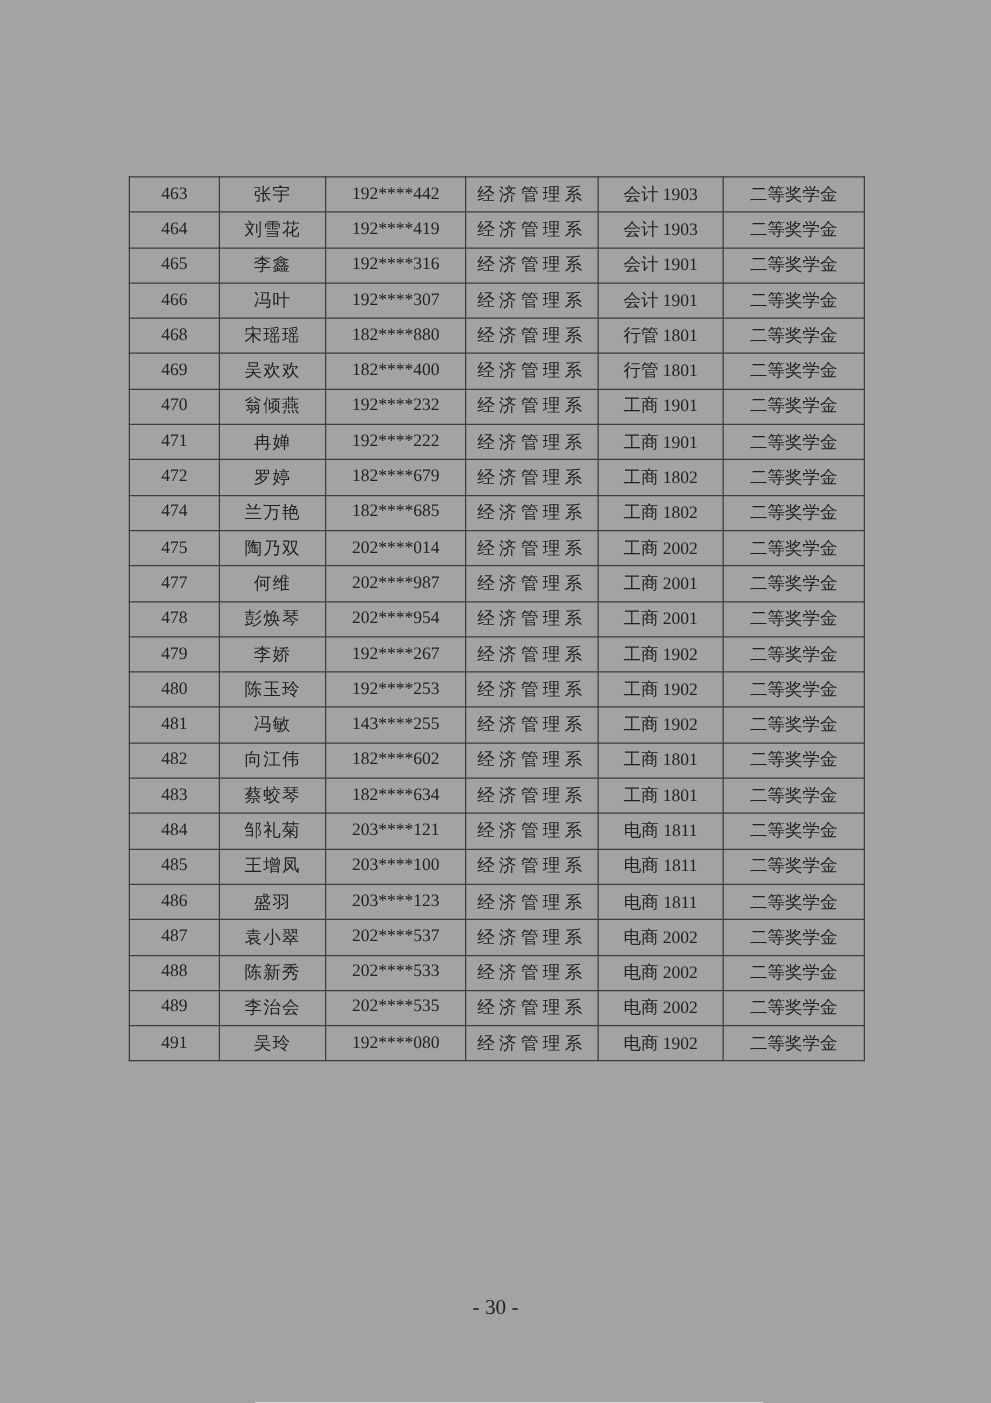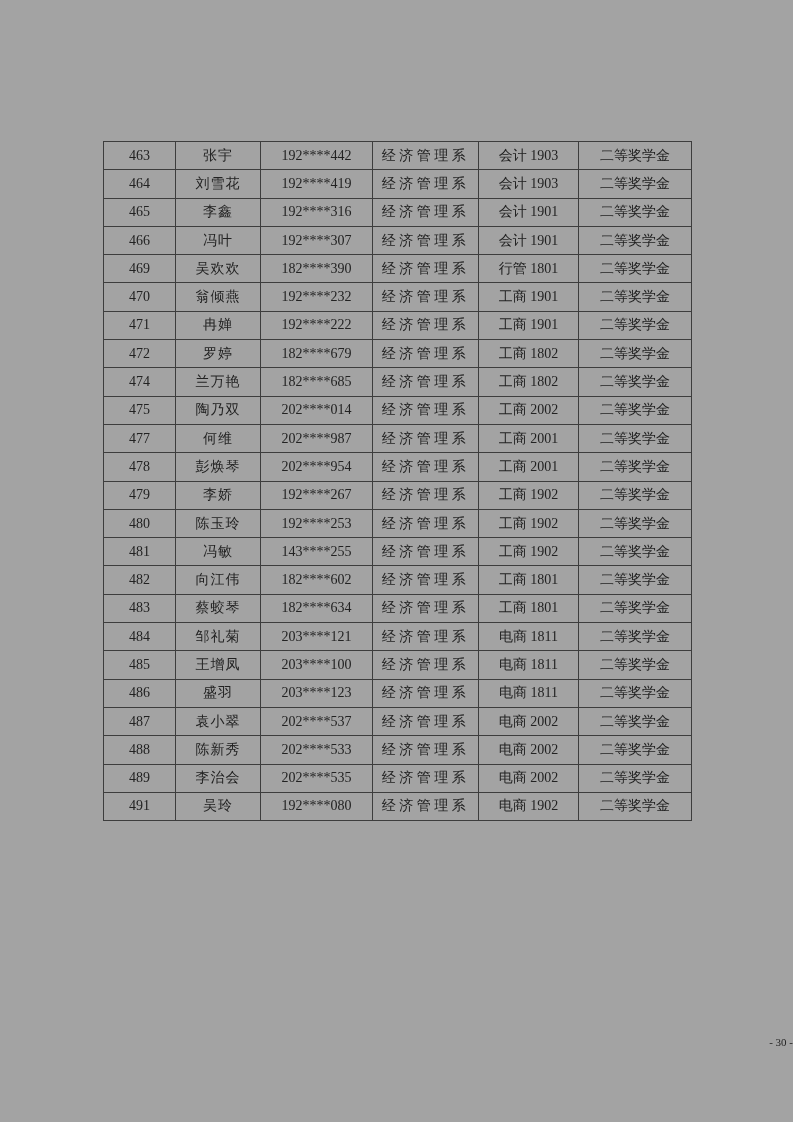--- a/index.html
+++ b/index.html
@@ -39,22 +39,22 @@
     letter-spacing: 3.5px;
   }
   table.award-table td:nth-child(2) {
     letter-spacing: 1px;
   }
   .page-footer {
     position: absolute;
     left: 0;
     top: 1036px;
     width: 100%;
-    text-align: right;
-    font-size: 11px;
+    text-align: center;
+    font-size: 17px;
     color: #222222;
   }
 </style>
 </head>
 <body>
 
 <div class="page">
 
   <table class="award-table">
     <colgroup>
@@ -92,23 +92,31 @@
         </tr>
         <tr>
           <td>466</td>
           <td>冯叶</td>
           <td>192****307</td>
           <td>经济管理系</td>
           <td>会计 1901</td>
           <td>二等奖学金</td>
         </tr>
         <tr>
+          <td>468</td>
+          <td>宋瑶瑶</td>
+          <td>182****880</td>
+          <td>经济管理系</td>
+          <td>行管 1801</td>
+          <td>二等奖学金</td>
+        </tr>
+        <tr>
           <td>469</td>
           <td>吴欢欢</td>
-          <td>182****390</td>
+          <td>182****400</td>
           <td>经济管理系</td>
           <td>行管 1801</td>
           <td>二等奖学金</td>
         </tr>
         <tr>
           <td>470</td>
           <td>翁倾燕</td>
           <td>192****232</td>
           <td>经济管理系</td>
           <td>工商 1901</td>

